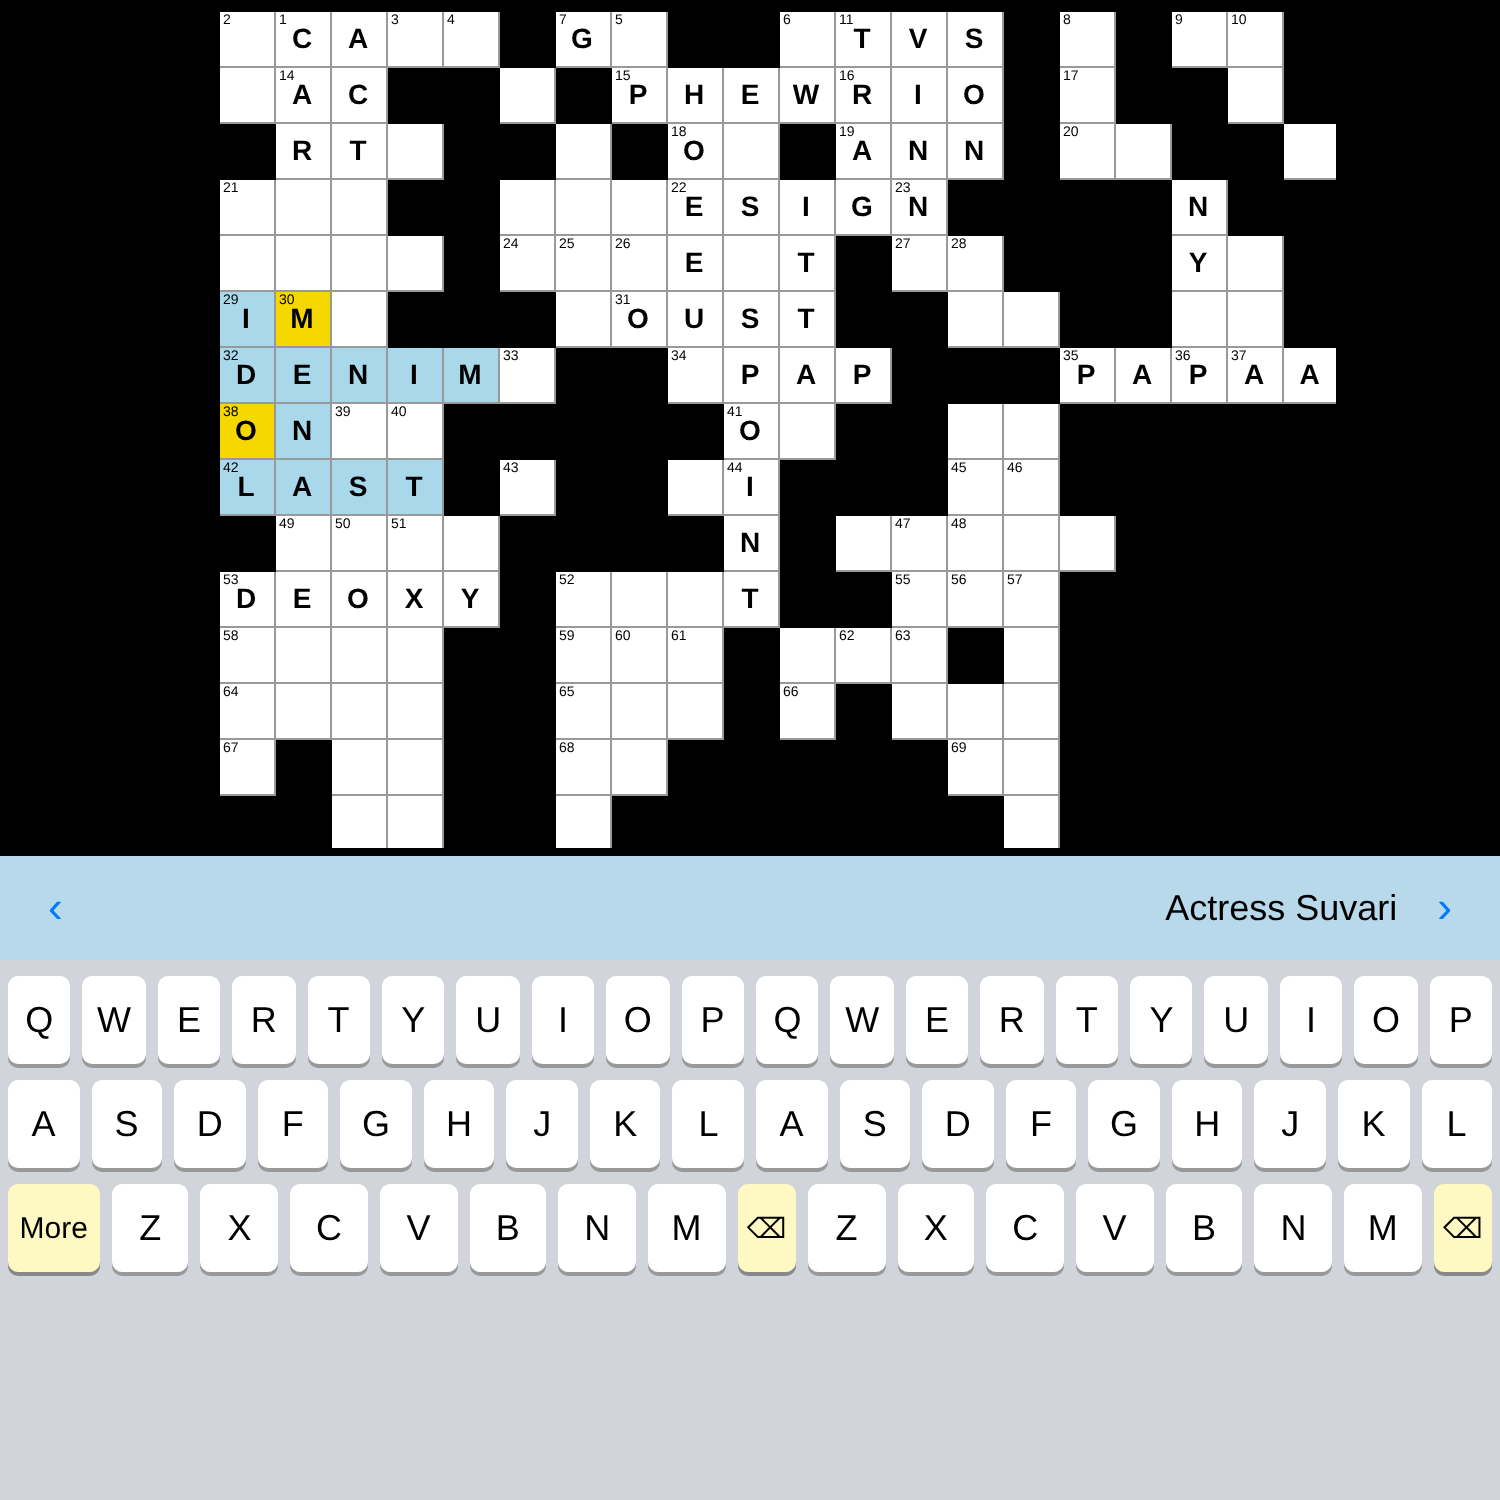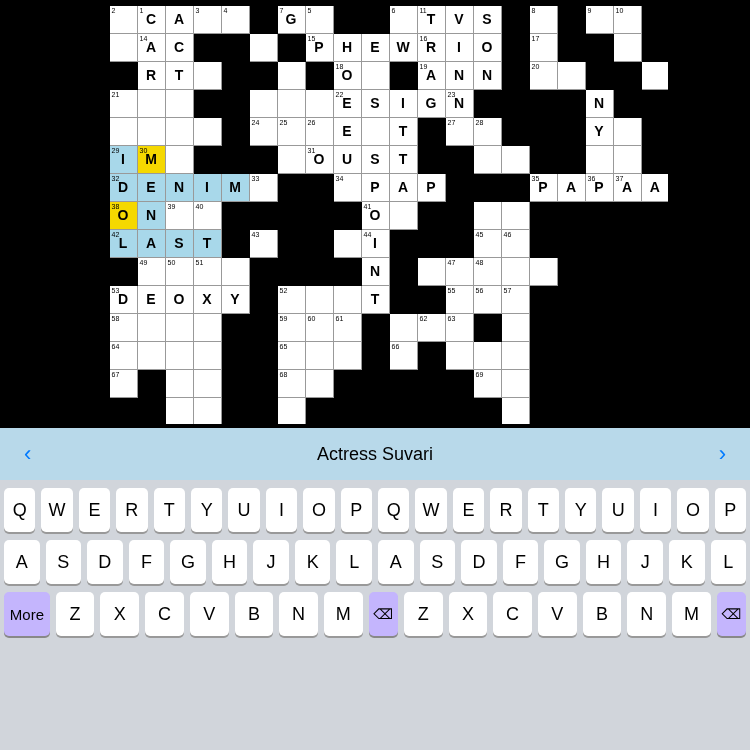--- a/index.html
+++ b/index.html
@@ -101,21 +101,21 @@
       background: none;
       border: none;
       padding: 4px 8px;
       margin-left: auto;
     }
 
     #clue-text {
       font-size: 18px;
       color: #000;
       flex: 1;
-      text-align: center;
+      text-align: right;
     }
 
     
     #keyboard-area {
       flex: 1;
       background: #d1d5db;
       display: flex;
       flex-direction: column;
       padding: 8px 4px 4px 4px;
       gap: 8px;
@@ -140,21 +140,21 @@
       cursor: pointer;
       user-select: none;
       height: 44px;
     }
 
     .key-letter {
       width: 61px;
     }
 
     .key-special {
-      background: #c4b5fd;
+      background: #fef9c3;
       color: #000;
       font-size: 14px;
       height: 44px;
       border-radius: 5px;
       box-shadow: 0 2px 0 #888;
       display: flex;
       align-items: center;
       justify-content: center;
       cursor: pointer;
     }

